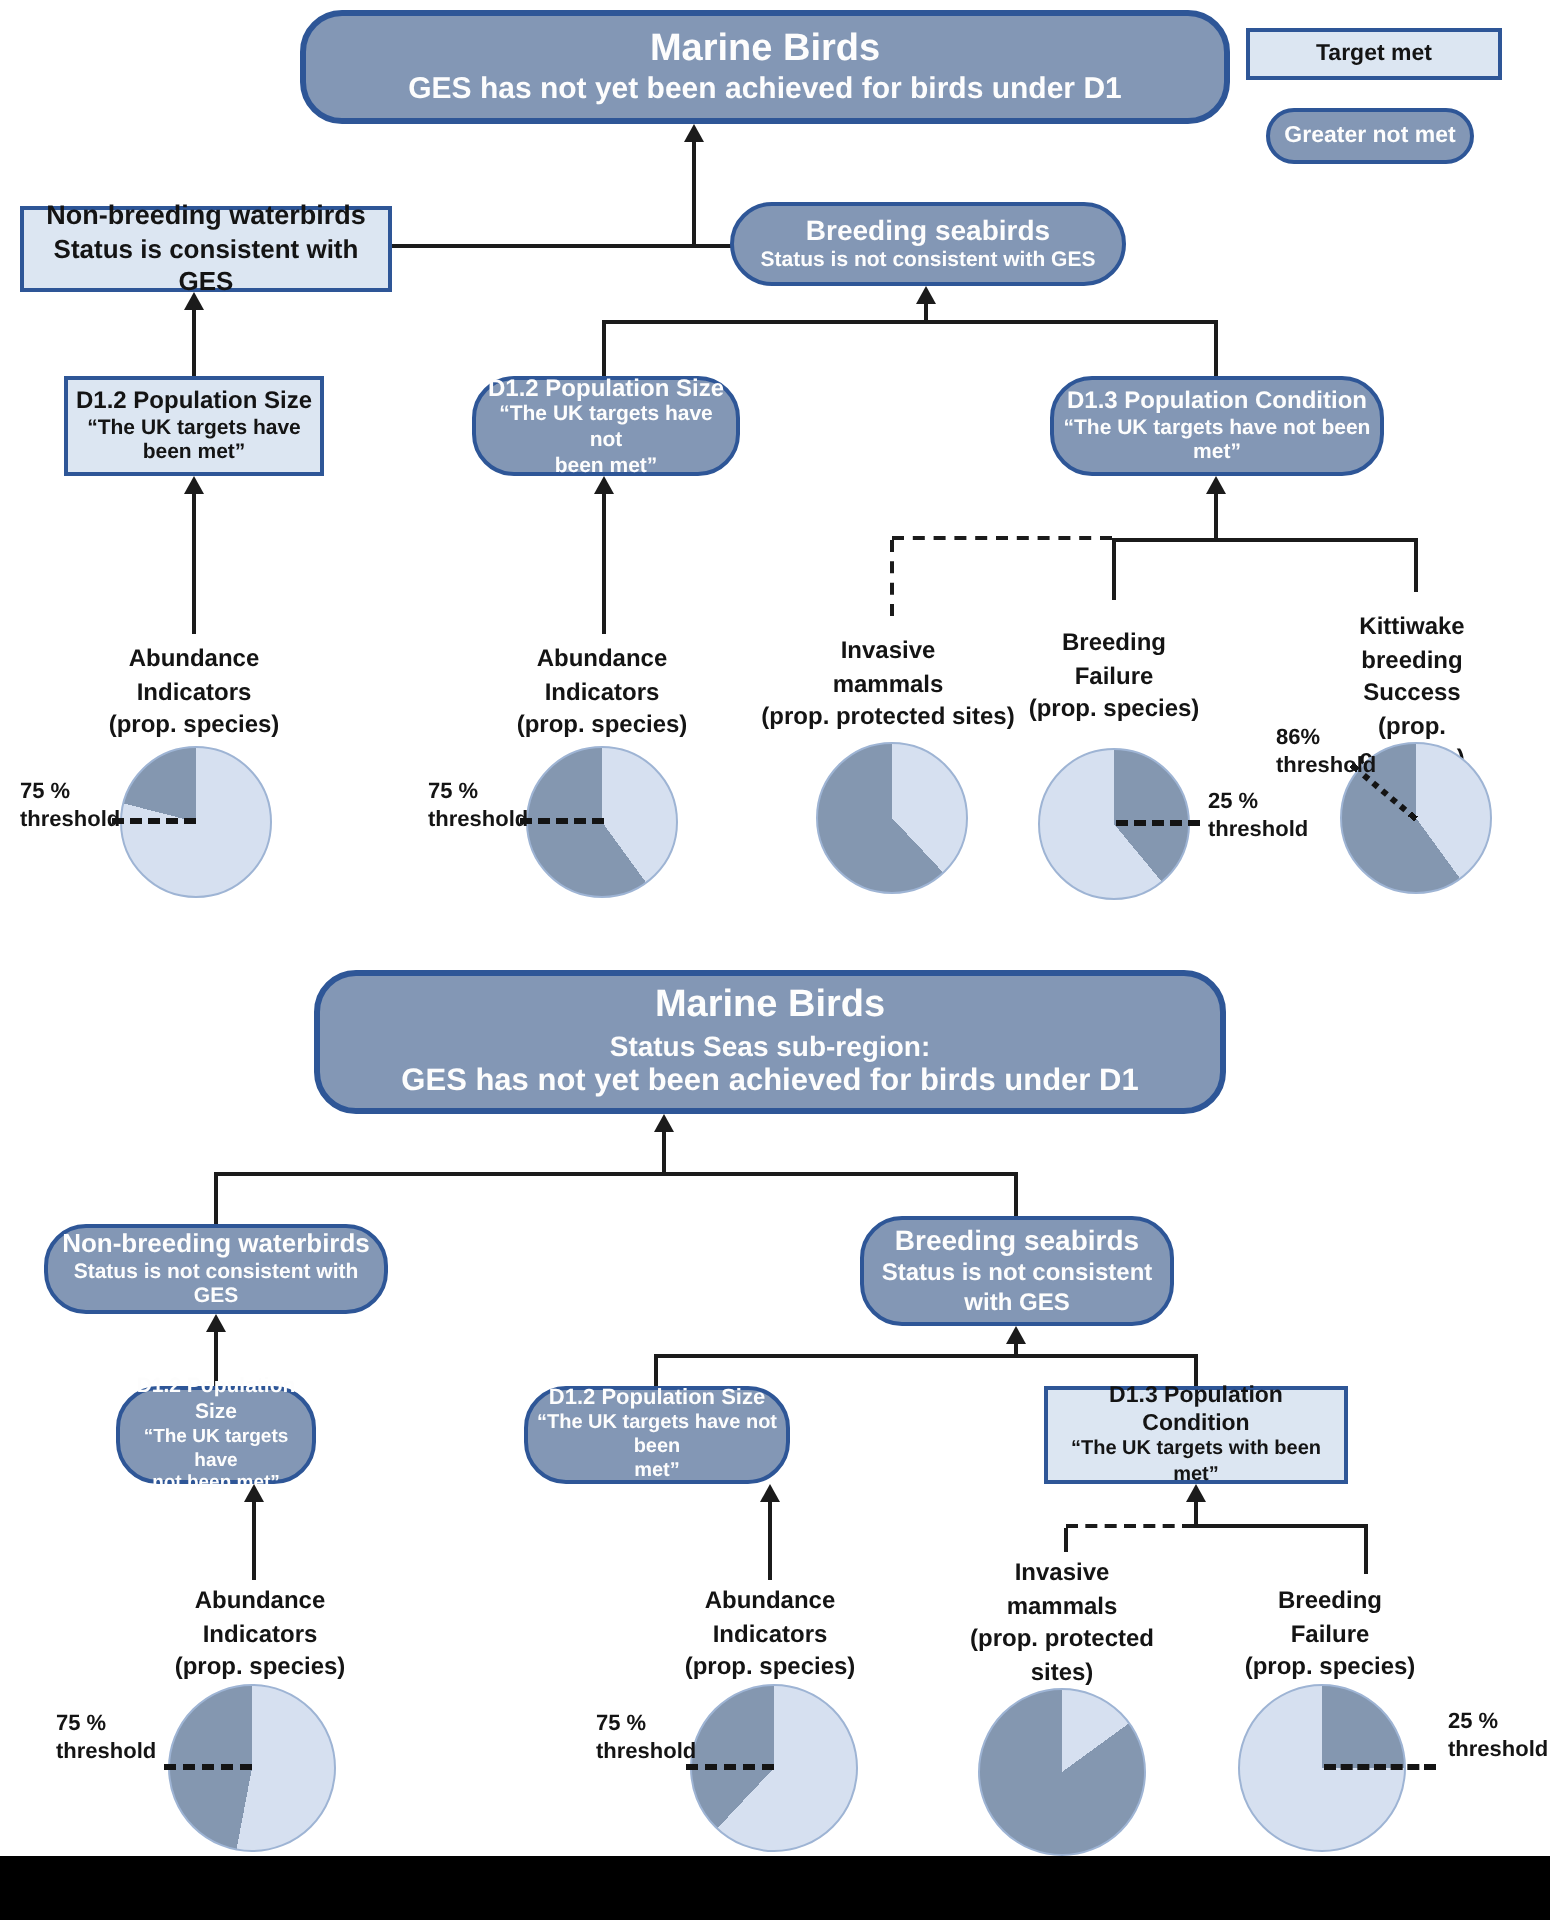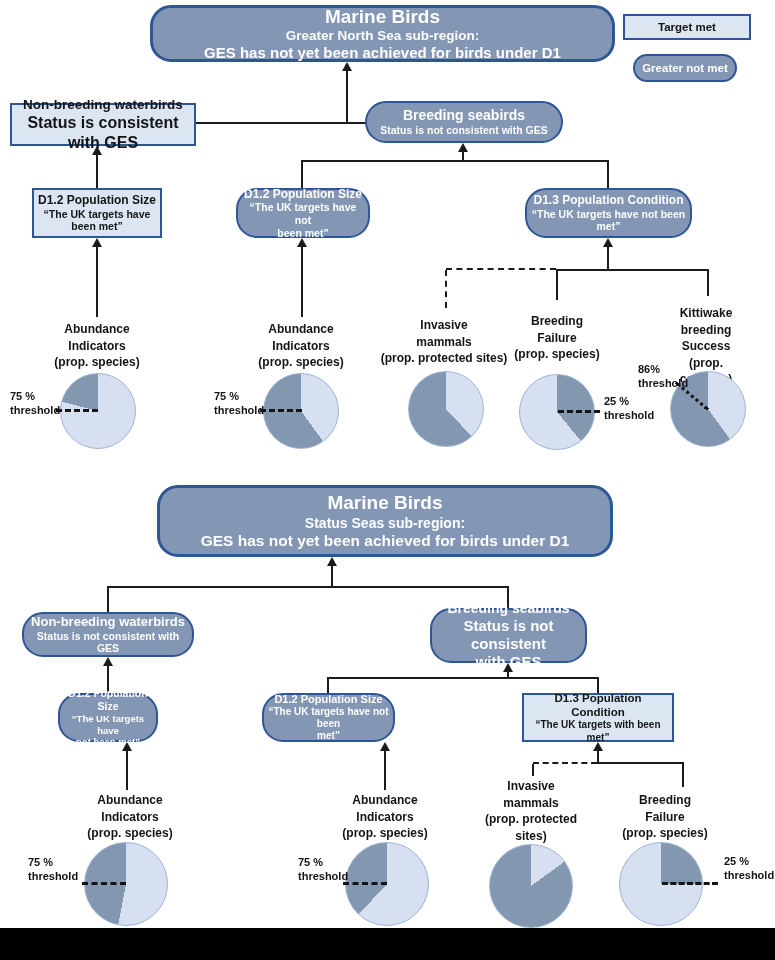--- a/index.html
+++ b/index.html
@@ -30,38 +30,37 @@
   .thdot{position:absolute;height:0;border-top:3.5px dotted #141414;transform-origin:left center;}
   .blackbar{position:absolute;background:#000;}
 </style>
 </head>
 <body>
 
 <div id="canvas" style="--dark-fill: #8397B5; --light-fill: #DCE6F2; --border: #2E5697; --pie-light: #D6E0F0; --pie-dark: #8497B0; --pie-rim: #9EB4D4; --line: #1b1b1b;">
 
   <div class="box dark" style="left:150px;top:5px;width:465px;height:57px;border-width:3px;">
     <div style="font-size:19px;">Marine Birds</div>
-    <div style="font-size:13.5px;">Greater North Sea sub-region:</div>
     <div style="font-size:15px;">GES has not yet been achieved for birds under D1</div>
   </div>
 
   <div class="box light" style="left:623px;top:14px;width:128px;height:26px;text-align:right;">
     <div style="font-size:11.5px;">Target met</div>
   </div>
   <div class="box dark" style="left:633px;top:54px;width:104px;height:28px;">
     <div style="font-size:11.5px;">Greater not met</div>
   </div>
 
   <div class="arr" style="left:342px;top:62px;"></div>
   <div class="vline" style="left:346px;top:70px;height:53px;"></div>
   <div class="hline" style="left:196px;top:122px;width:170px;"></div>
 
   <div class="box light" style="left:10px;top:103px;width:186px;height:43px;">
     <div style="font-size:13.5px;">Non-breeding waterbirds</div>
-    <div style="font-size:16px;">Status is consistent with GES</div>
+    <div style="font-size:13px;">Status is consistent with GES</div>
   </div>
   <div class="box dark" style="left:365px;top:101px;width:198px;height:42px;">
     <div style="font-size:14px;">Breeding seabirds</div>
     <div style="font-size:10.5px;">Status is not consistent with GES</div>
   </div>
 
   <div class="arr" style="left:92px;top:146px;"></div>
   <div class="vline" style="left:96px;top:154px;height:34px;"></div>
   <div class="arr" style="left:458px;top:143px;"></div>
   <div class="vline" style="left:462px;top:151px;height:10px;"></div>
@@ -144,21 +143,21 @@
   <div class="hline" style="left:107px;top:586px;width:402px;"></div>
   <div class="vline" style="left:107px;top:588px;height:24px;"></div>
   <div class="vline" style="left:507px;top:588px;height:20px;"></div>
 
   <div class="box dark" style="left:22px;top:612px;width:172px;height:45px;">
     <div style="font-size:13px;">Non-breeding waterbirds</div>
     <div style="font-size:10.5px;">Status is not consistent with GES</div>
   </div>
   <div class="box dark" style="left:430px;top:608px;width:157px;height:55px;">
     <div style="font-size:14px;">Breeding seabirds</div>
-    <div class="pre" style="font-size:15px;text-align:center;">Status is not consistent
+    <div class="pre" style="font-size:12px;text-align:center;">Status is not consistent
 with GES</div>
   </div>
 
   <div class="arr" style="left:103px;top:657px;"></div>
   <div class="vline" style="left:107px;top:665px;height:28px;"></div>
   <div class="arr" style="left:503px;top:663px;"></div>
   <div class="vline" style="left:507px;top:671px;height:8px;"></div>
   <div class="hline" style="left:327px;top:677px;width:272px;"></div>
   <div class="vline" style="left:327px;top:679px;height:14px;"></div>
   <div class="vline" style="left:597px;top:679px;height:14px;"></div>

